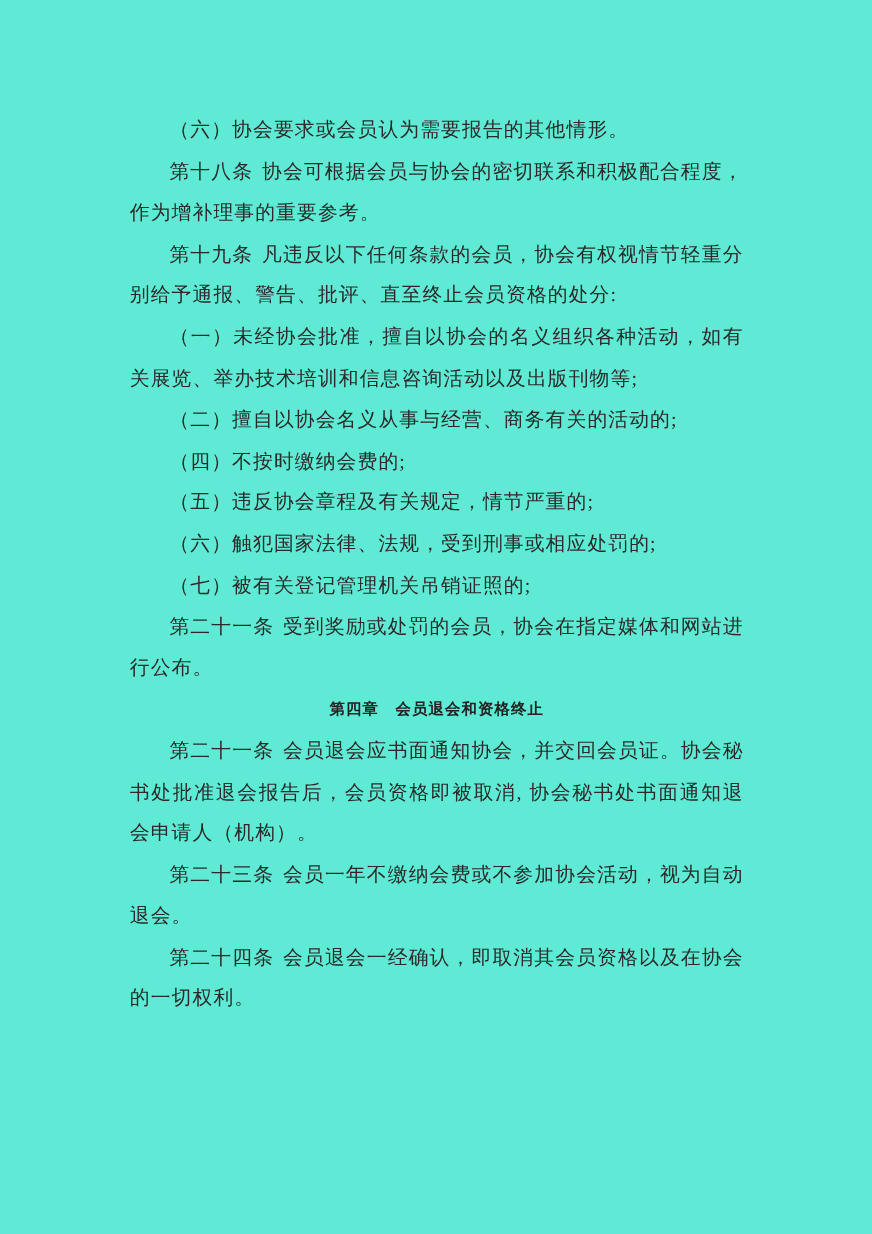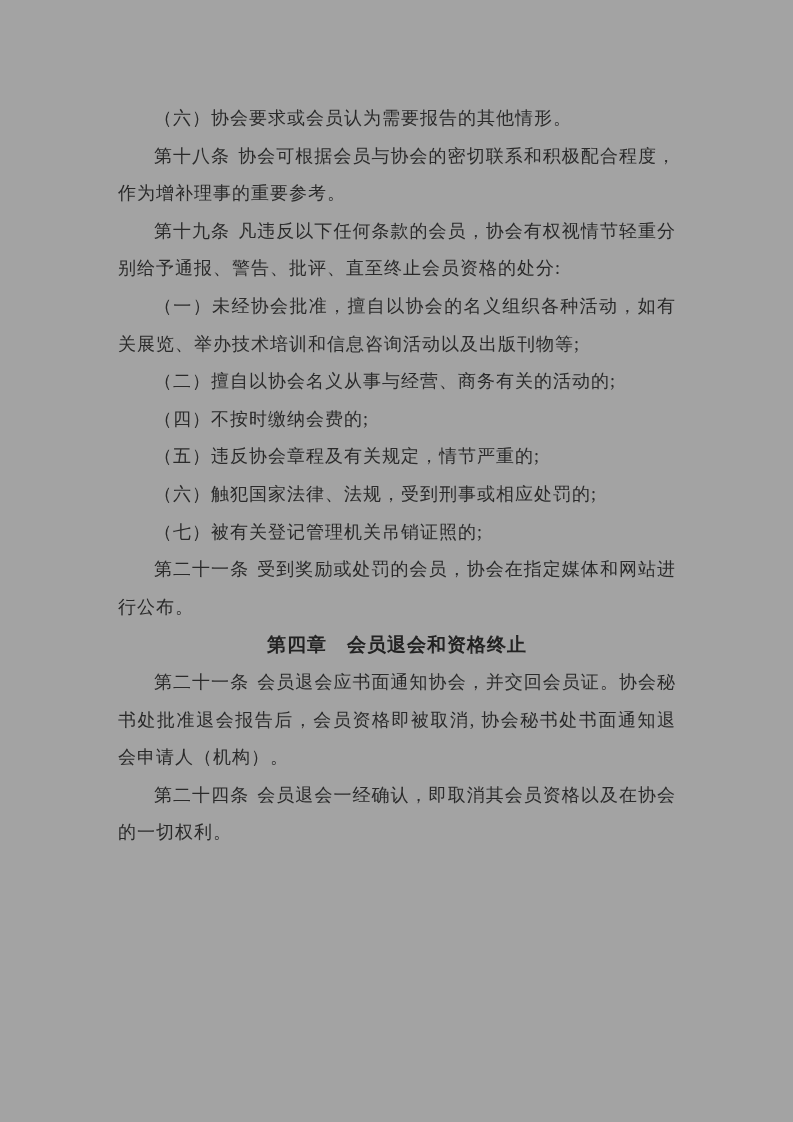--- a/index.html
+++ b/index.html
@@ -4,21 +4,21 @@
 <style>
   html, body {
     margin: 0;
     padding: 0;
     background: #ffffff;
   }
   .doc-page {
     position: relative;
     width: 793px;
     height: 1122px;
-    background: #a3a3a3;
+    background: #5eead4;
     overflow: hidden;
     color: #2a2a2a;
     font-family: "Liberation Serif", "DejaVu Serif", serif;
   }
   .content {
     position: absolute;
     left: 118px;
     top: 100px;
     width: 558px;
   }
@@ -34,21 +34,21 @@
   .article-label {
     font-weight: normal;
   }
   .article-label:not(:empty) {
     margin-right: 0.45em;
   }
   .chapter-heading {
     margin: 0;
     font-family: "Liberation Sans", "DejaVu Sans", sans-serif;
     font-weight: bold;
-    font-size: 19px;
+    font-size: 14px;
     line-height: 37.6px;
     letter-spacing: 1px;
     text-align: center;
     text-indent: 0;
     color: #222222;
   }
   .page-number {
     position: absolute;
     top: 1033px;
     left: 0;
@@ -84,18 +84,19 @@
 
     <p class="para"><b class="article-label"></b><span>（七）被有关登记管理机关吊销证照的;</span></p>
 
 
     <p class="para"><b class="article-label">第二十一条</b><span>受到奖励或处罚的会员，协会在指定媒体和网站进行公布。</span></p>
 
     <p class="chapter-heading">第四章　会员退会和资格终止</p>
 
     <p class="para"><b class="article-label">第二十一条</b><span>会员退会应书面通知协会，并交回会员证。协会秘书处批准退会报告后，会员资格即被取消, 协会秘书处书面通知退会申请人（机构）。</span></p>
 
+    <p class="para"><b class="article-label">第二十三条</b><span>会员一年不缴纳会费或不参加协会活动，视为自动退会。</span></p>
 
     <p class="para"><b class="article-label">第二十四条</b><span>会员退会一经确认，即取消其会员资格以及在协会的一切权利。</span></p>
 
   </div>
 
 </div>
 
 </body></html>

